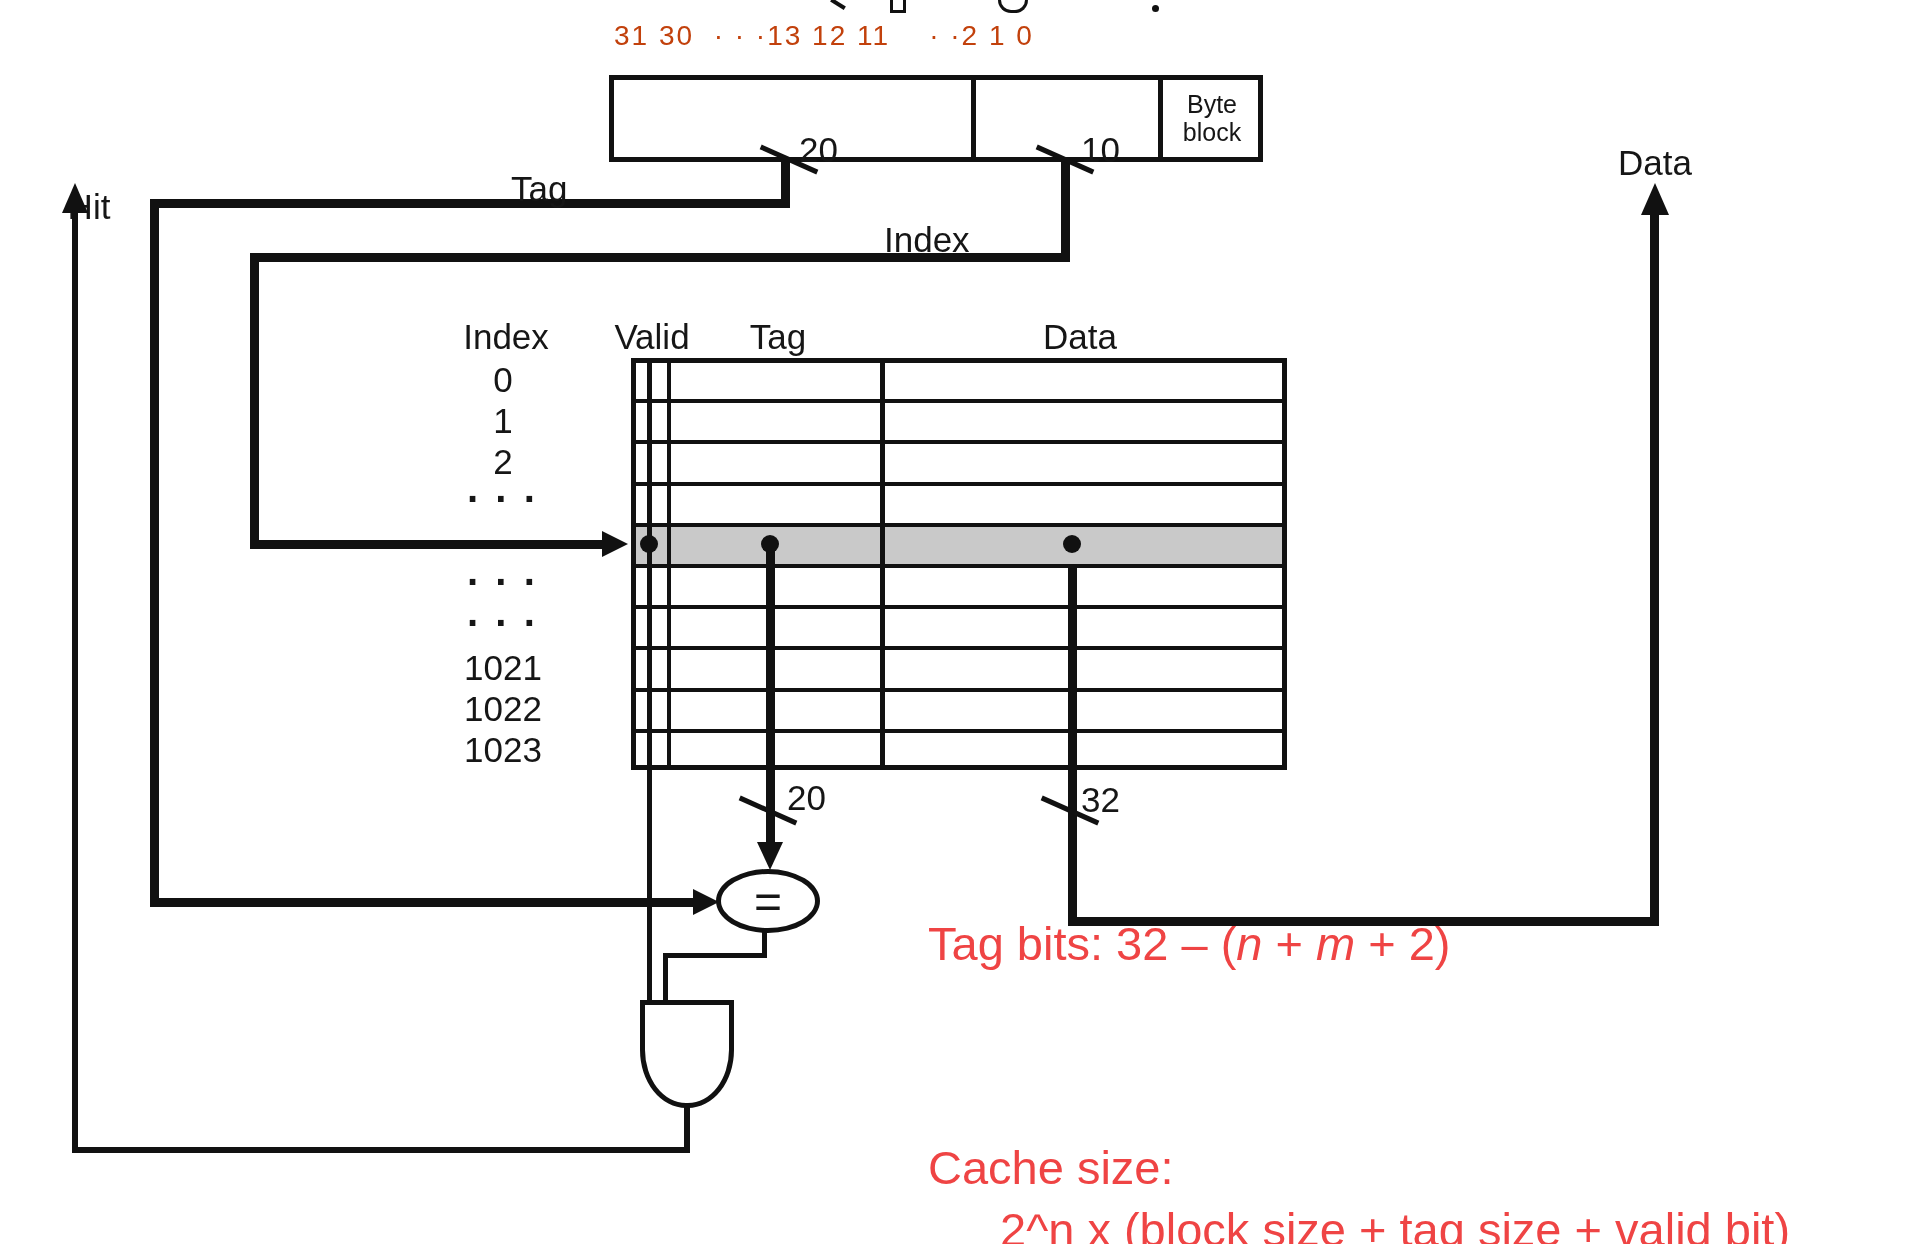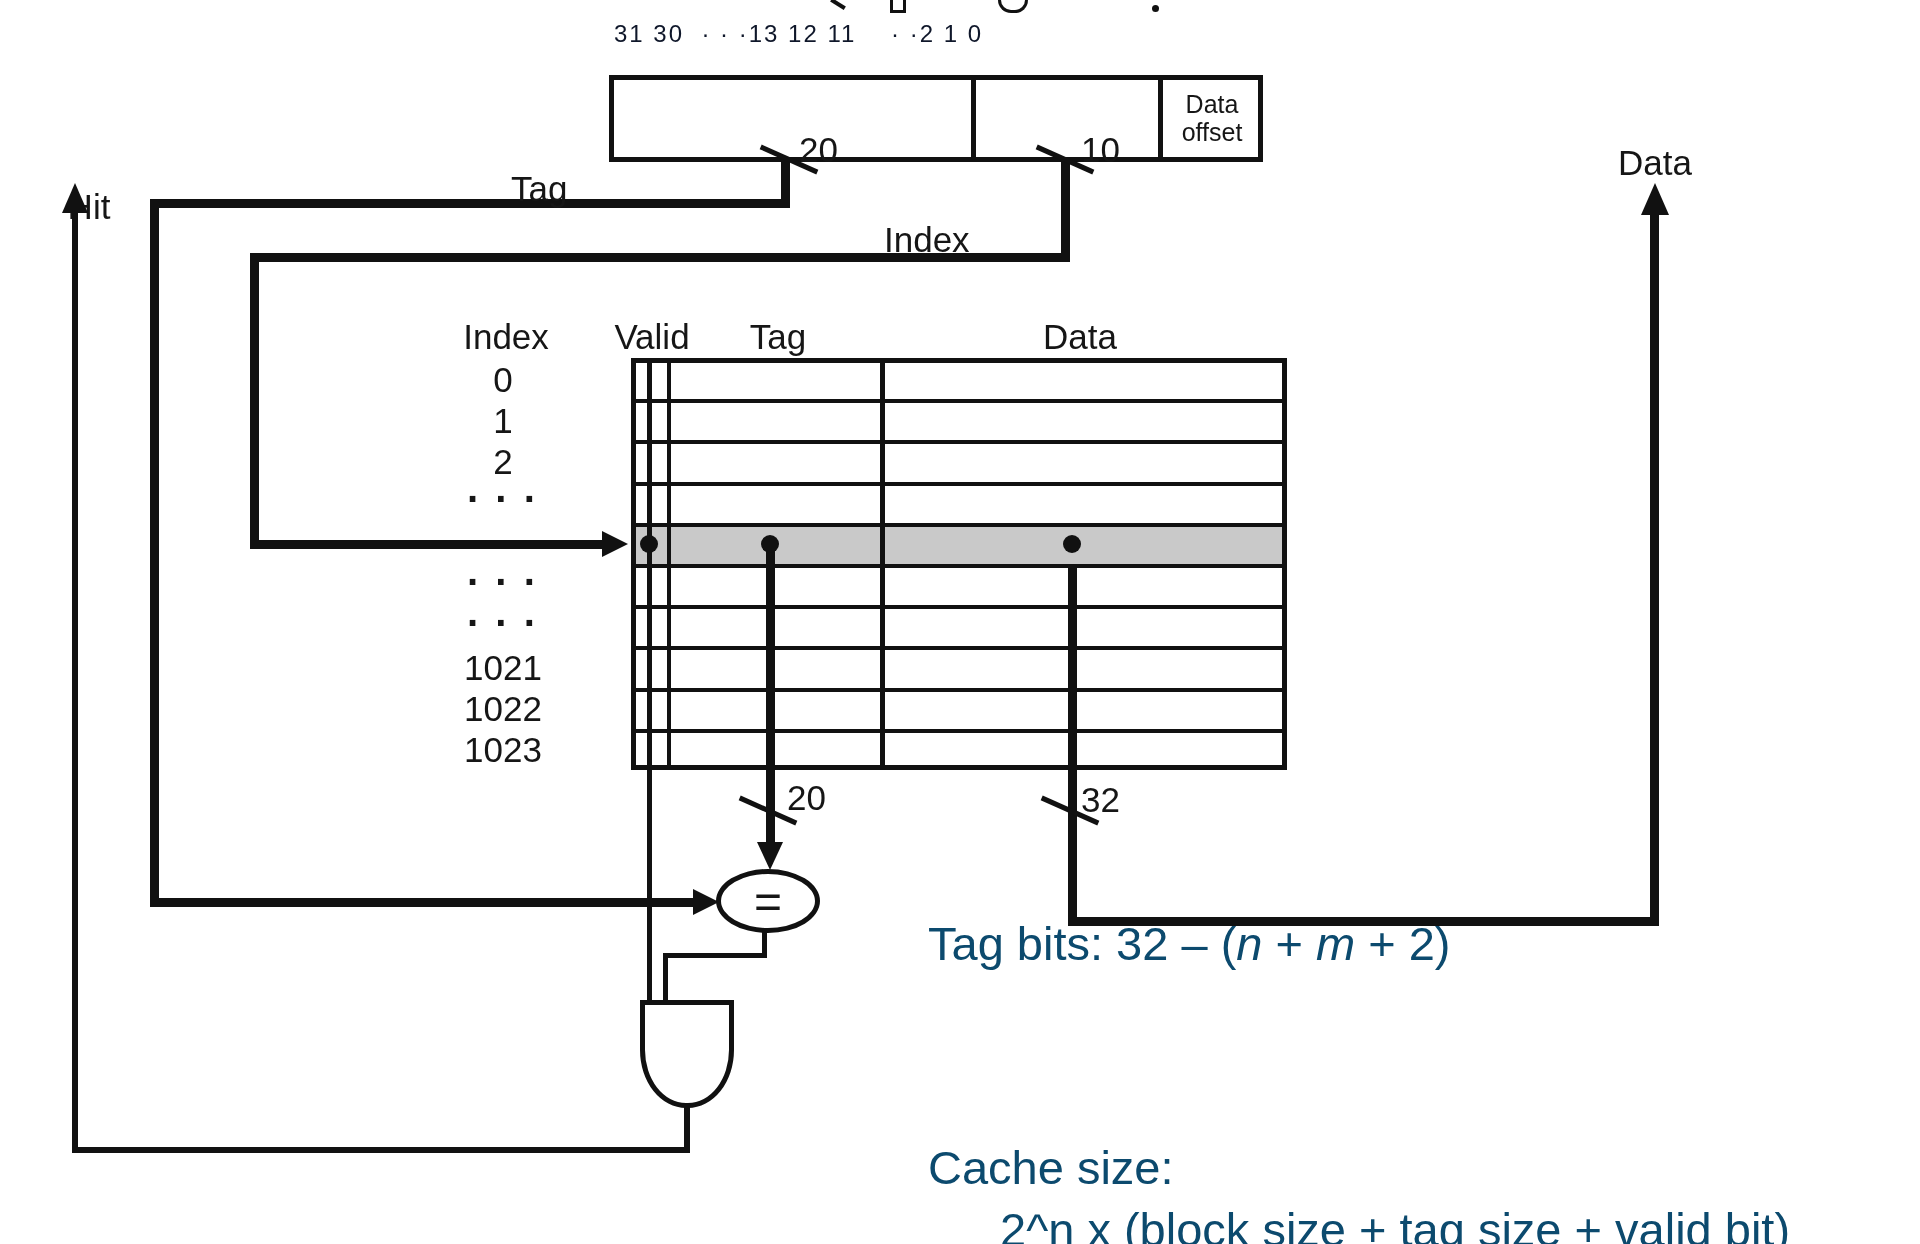--- a/index.html
+++ b/index.html
@@ -12,25 +12,25 @@
   .slash{position:absolute;width:62px;height:5px;background:#111;transform:rotate(24deg);}
   .arrow-up{position:absolute;width:0;height:0;border-left:13px solid transparent;
             border-right:13px solid transparent;border-bottom:30px solid #111;}
   .arrow-right{position:absolute;width:0;height:0;border-top:13px solid transparent;
             border-bottom:13px solid transparent;border-left:26px solid #111;}
   .arrow-down{position:absolute;width:0;height:0;border-left:13px solid transparent;
             border-right:13px solid transparent;border-top:28px solid #111;}
   .box{position:absolute;border:5px solid #111;background:#fff;box-sizing:border-box;}
   .node{position:absolute;border:5px solid #111;background:#fff;box-sizing:border-box;}
   .dotmark{position:absolute;width:18px;height:18px;border-radius:50%;background:#111;}
-  .bits{position:absolute;font-size:24px;letter-spacing:2px;white-space:pre;color:#0f172a;}
+  .bits{position:absolute;font-size:28px;letter-spacing:2px;white-space:pre;color:#c2410c;}
   .rowlbl{position:absolute;left:433px;width:140px;text-align:center;font-size:35px;color:#161616;}
   .rowdots{font-size:40px;font-weight:700;letter-spacing:2px;line-height:42px;}
   .hdr{position:absolute;font-size:35px;text-align:center;color:#161616;}
-  .note{position:absolute;font-size:47px;color:#0c4a6e;white-space:nowrap;line-height:56px;}
+  .note{position:absolute;font-size:47px;color:#ef4444;white-space:nowrap;line-height:56px;}
   .it{font-style:italic;}
   .gray-row{position:absolute;background:#c9c9c9;}
   .tline{position:absolute;background:#111;}
   .artifact{position:absolute;}
 </style>
 </head>
 <body>
 
 <div class="stage">
 
@@ -38,21 +38,21 @@
   <div class="artifact" style="left:890px;top:0;width:16px;height:13px;border:3px solid #111;border-top:none;box-sizing:border-box;"></div>
   <div class="artifact" style="left:998px;top:0;width:30px;height:13px;border:3px solid #111;border-top:none;border-radius:0 0 14px 14px;box-sizing:border-box;"></div>
   <div class="artifact" style="left:1152px;top:5px;width:7px;height:7px;border-radius:50%;background:#111;"></div>
 
   <div class="bits" style="left:614px;top:20px;">31 30  · · ·13 12 11    · ·2 1 0</div>
 
   <div class="box" style="left:609px;top:75px;width:654px;height:87px;"></div>
   <div class="tline" style="left:971px;top:77px;width:5px;height:83px;"></div>
   <div class="tline" style="left:1158px;top:77px;width:5px;height:83px;"></div>
   <div class="abs" style="left:1163px;top:77px;width:98px;height:83px;display:flex;align-items:center;justify-content:center;
-              text-align:center;font-size:25px;line-height:1.1;">Data offset</div>
+              text-align:center;font-size:25px;line-height:1.1;">Byte block</div>
 
   <div class="wire" style="left:781px;top:158px;width:9px;height:48px;"></div>
   <div class="wire" style="left:150px;top:199px;width:640px;height:9px;"></div>
   <div class="wire" style="left:150px;top:199px;width:9px;height:708px;"></div>
   <div class="wire" style="left:150px;top:898px;width:543px;height:9px;"></div>
   <div class="arrow-right" style="left:693px;top:889px;"></div>
   <div class="slash" style="left:758px;top:157px;"></div>
   <div class="lbl" style="left:799px;top:129px;">20</div>
   <div class="lbl" style="left:511px;top:168px;">Tag</div>
 

